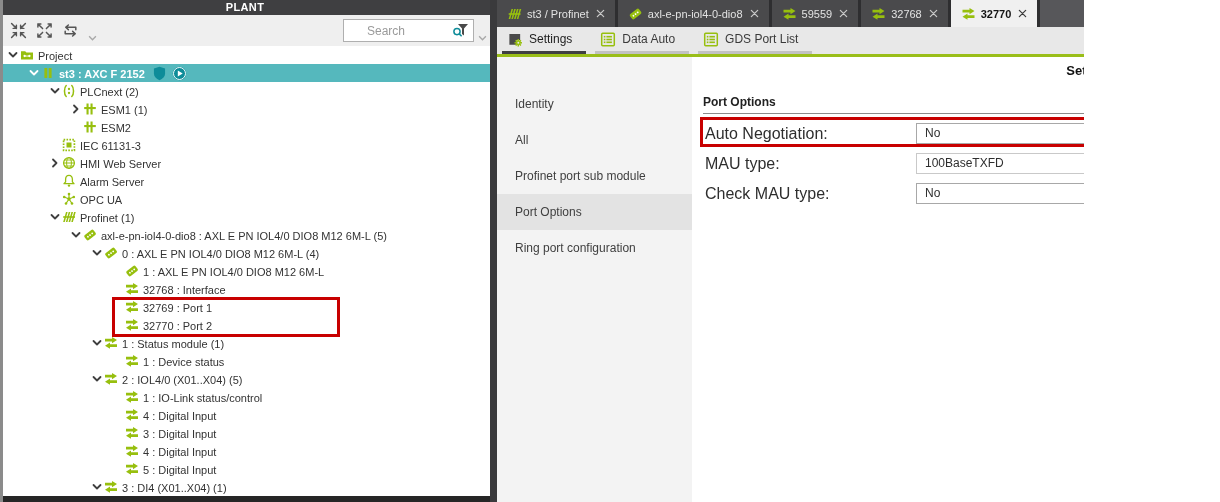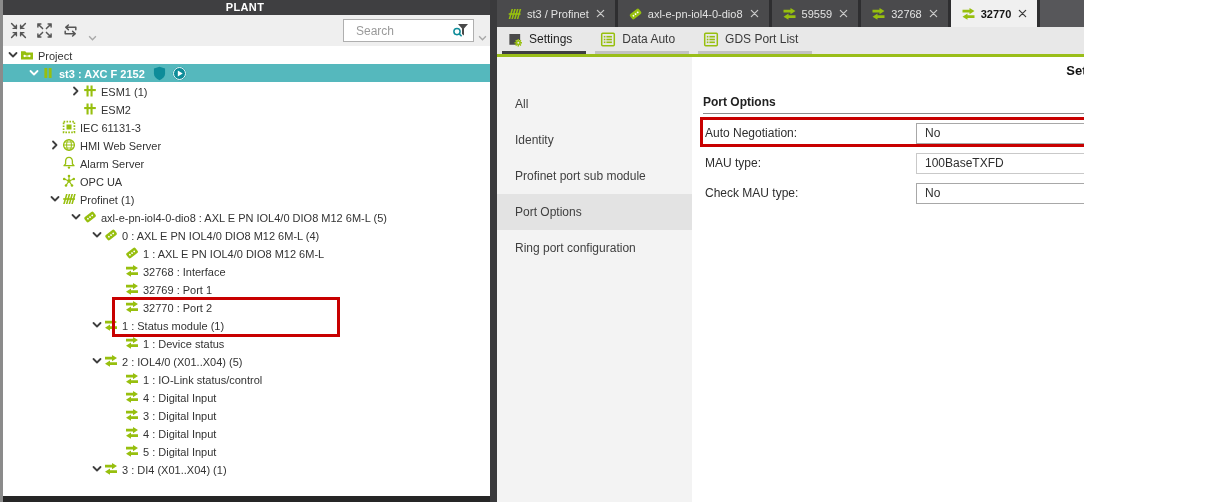--- a/index.html
+++ b/index.html
@@ -8,21 +8,21 @@
 
   
   #plant { position: absolute; left: 0; top: 0; width: 490px; height: 502px; background: #fff; }
   #plant-header { position: absolute; left: 0; top: 0; width: 490px; height: 15px; background: #3f3f41;
     color: #fff; font-size: 11px; font-weight: bold; text-align: center; line-height: 15px; letter-spacing: .4px; }
   #plant-toolbar { position: absolute; left: 0; top: 15px; width: 490px; height: 31px; background: #efefef; }
   .tb-icon { position: absolute; top: 7px; width: 17px; height: 17px; display: inline-flex; }
   #tb-collapse { left: 10px; } #tb-expand { left: 36px; } #tb-swap { left: 62px; }
   .tiny-chev { position: absolute; width: 9px; height: 6px; }
   #search-box { position: absolute; left: 343px; top: 4px; width: 131px; height: 23px; background: #fff; border: 1px solid #afafaf; }
-  #search-input { position: absolute; left: 4px; top: 0; width: 104px; height: 21px; border: none; outline: none;
+  #search-input { position: absolute; left: 15px; top: 0; width: 104px; height: 21px; border: none; outline: none;
     font-family: "Liberation Sans", sans-serif; font-size: 12px; color: #333; padding-left: 8px; background: transparent; }
   #search-input::placeholder { color: #9a9a9a; }
   #search-icon { position: absolute; right: 4px; top: 3px; width: 17px; height: 16px; }
 
   #tree { position: absolute; left: 0; top: 46px; width: 490px; height: 450px; background: #fff; overflow: hidden; }
   .trow { position: relative; height: 18px; display: flex; align-items: center; font-size: 11px; color: #333; white-space: nowrap; text-align: right; }
   .trow.sel { background: #55B8BD; color: #fff; font-weight: bold; }
   .exp { flex: none; width: 14px; height: 14px; margin-left: calc(6px + var(--l) * 21px); display: inline-flex; align-items: center; }
   .ticon { flex: none; width: 14px; height: 14px; margin-right: 4px; display: inline-flex; align-items: center; }
   .tlabel { padding-top: 1px; }
@@ -56,21 +56,21 @@
   #settings-nav { position: absolute; left: 497px; top: 57px; width: 195px; height: 445px; background: #f3f3f3; }
   .sitem { height: 36px; display: flex; align-items: center; padding-left: 18px; font-size: 12px; color: #3f3f3f; }
   .sitem:first-child { margin-top: 29px; }
   .sitem.sel { background: #e3e3e3; }
 
   #content { position: absolute; left: 692px; top: 57px; width: 528px; height: 445px; background: #fff; }
   #page-title { position: absolute; left: 300px; top: 6px; width: 200px; text-align: center; font-size: 13px; font-weight: bold; color: #111; }
   #section-title { position: absolute; left: 11px; top: 38px; font-size: 12px; font-weight: bold; color: #222; }
   #section-underline { position: absolute; left: 11px; top: 56px; width: 510px; height: 1px; background: #8c8c8c; }
   .frow { position: absolute; left: 11px; width: 510px; height: 21px; }
-  .flabel { position: absolute; left: 2px; top: 0; line-height: 21px; font-size: 12px; color: #2e2e2e; }
+  .flabel { position: absolute; left: 2px; top: 0; line-height: 21px; font-size: 16px; color: #2e2e2e; }
   .fselect { position: absolute; left: 213px; top: 0; width: 306px; height: 21px; background: #fff;
     border: 1px solid #a8a8a8; font-size: 12px; color: #2e2e2e; line-height: 19px; padding-left: 8px; }
   .fselect.light { border-color: #c9c9c9; }
   .sel-chev { position: absolute; right: 7px; top: 6px; width: 11px; height: 8px; display: inline-flex; }
 
   
   .anno { position: absolute; border: 3px solid #C80000; z-index: 9; background: transparent; }
   #anno-tree { left: 112px; top: 297px; width: 228px; height: 40px; }
   #anno-field { left: 700px; top: 117px; width: 514px; height: 30px; }
 
@@ -170,20 +170,36 @@
               <path d="M7 0.8 L12.2 2.4 L12.2 7 C12.2 10 10 11.9 7 13.3 C4 11.9 1.8 10 1.8 7 L1.8 2.4 Z" fill="#0E8C99"></path>
             </svg>
           </span>
         <span class="badge">
             <svg viewBox="0 0 14 14">
               <circle cx="7" cy="7" r="6.3" fill="#0E8C99"></circle>
               <circle cx="7" cy="7" r="5.6" fill="none" stroke="#fff" stroke-width="0.9"></circle>
               <polygon points="5.4,4.2 10,7 5.4,9.8" fill="#fff"></polygon>
             </svg>
           </span>
+      </div>
+      <div class="trow" style="--l:2">
+        <span class="exp">
+            <svg viewBox="0 0 14 14">
+              <path d="M3.5 5 L7 8.5 L10.5 5" fill="none" stroke="#3f3f3f" stroke-width="1.8" stroke-linecap="round" stroke-linejoin="round"></path>
+            </svg>
+          </span>
+        <span class="ticon">
+            <svg viewBox="0 0 14 14">
+              <path d="M4.2 1.5 C1.9 3.6 1.9 10.4 4.2 12.5" stroke="#97BF0E" stroke-width="1.5" fill="none" stroke-linecap="round"></path>
+              <path d="M9.8 1.5 C12.1 3.6 12.1 10.4 9.8 12.5" stroke="#97BF0E" stroke-width="1.5" fill="none" stroke-linecap="round"></path>
+              <circle cx="7" cy="5" r="1.15" fill="#97BF0E"></circle>
+              <circle cx="7" cy="9" r="1.15" fill="#97BF0E"></circle>
+            </svg>
+          </span>
+        <span class="tlabel">PLCnext (2)</span>
       </div>
       <div class="trow" style="--l:3">
         <span class="exp">
             <svg viewBox="0 0 14 14">
               <path d="M5 3.5 L8.5 7 L5 10.5" fill="none" stroke="#3f3f3f" stroke-width="1.8" stroke-linecap="round" stroke-linejoin="round"></path>
             </svg>
           </span>
         <span class="ticon">
             <svg viewBox="0 0 14 14">
               <rect x="3.5" y="1.5" width="2.1" height="11" fill="#97BF0E"></rect>
@@ -600,22 +616,22 @@
             </g>
           </svg>
         </span>
       <span>GDS Port List</span>
     </div>
   </div>
 
   <div id="green-line"></div>
 
   <div id="settings-nav">
+    <div class="sitem">Identity</div>
     <div class="sitem">All</div>
-    <div class="sitem">Identity</div>
     <div class="sitem">Profinet port sub module</div>
     <div class="sitem sel">Port Options</div>
     <div class="sitem">Ring port configuration</div>
   </div>
 
   <div id="content">
     <div id="page-title">Settings</div>
     <div id="section-title">Port Options</div>
     <div id="section-underline"></div>
 

